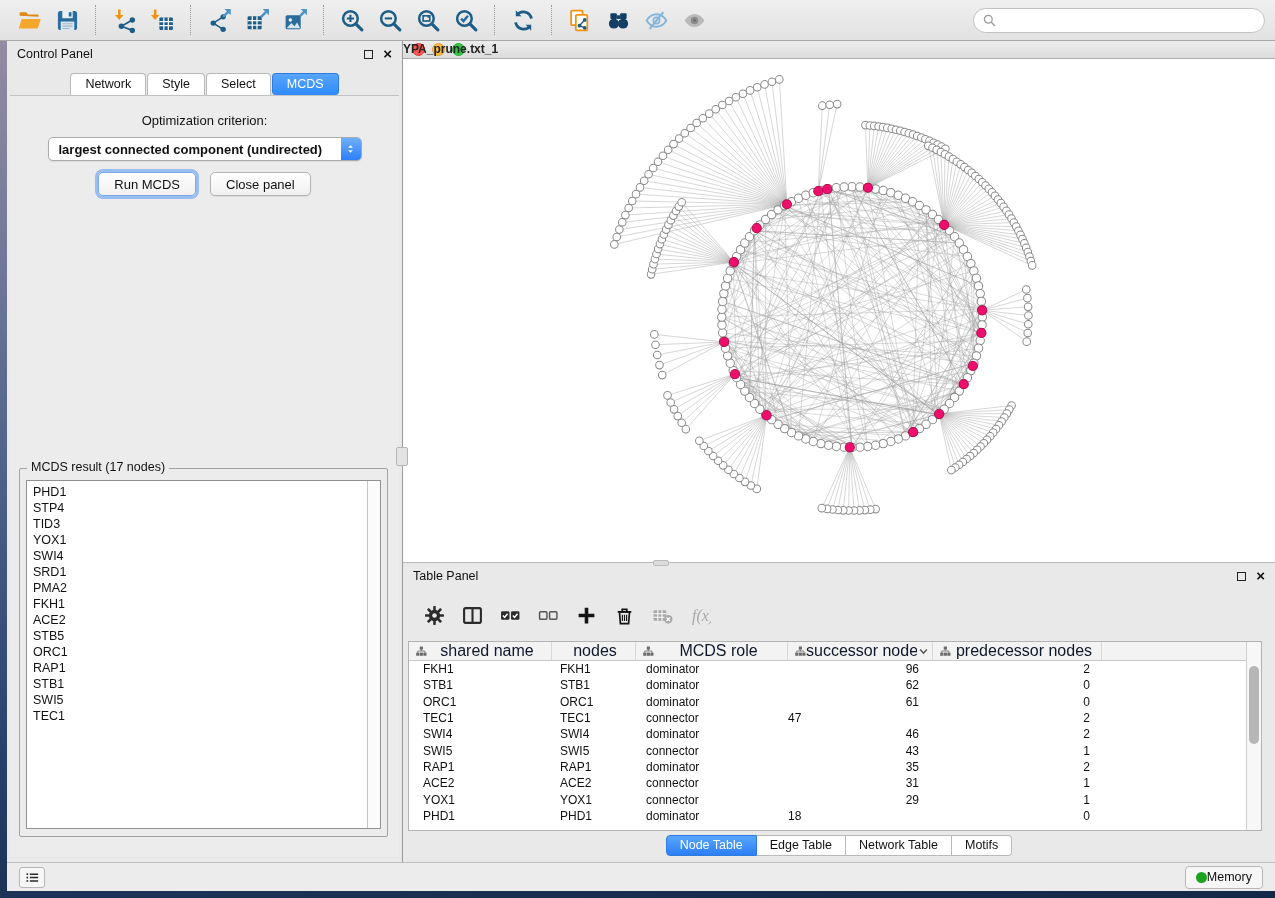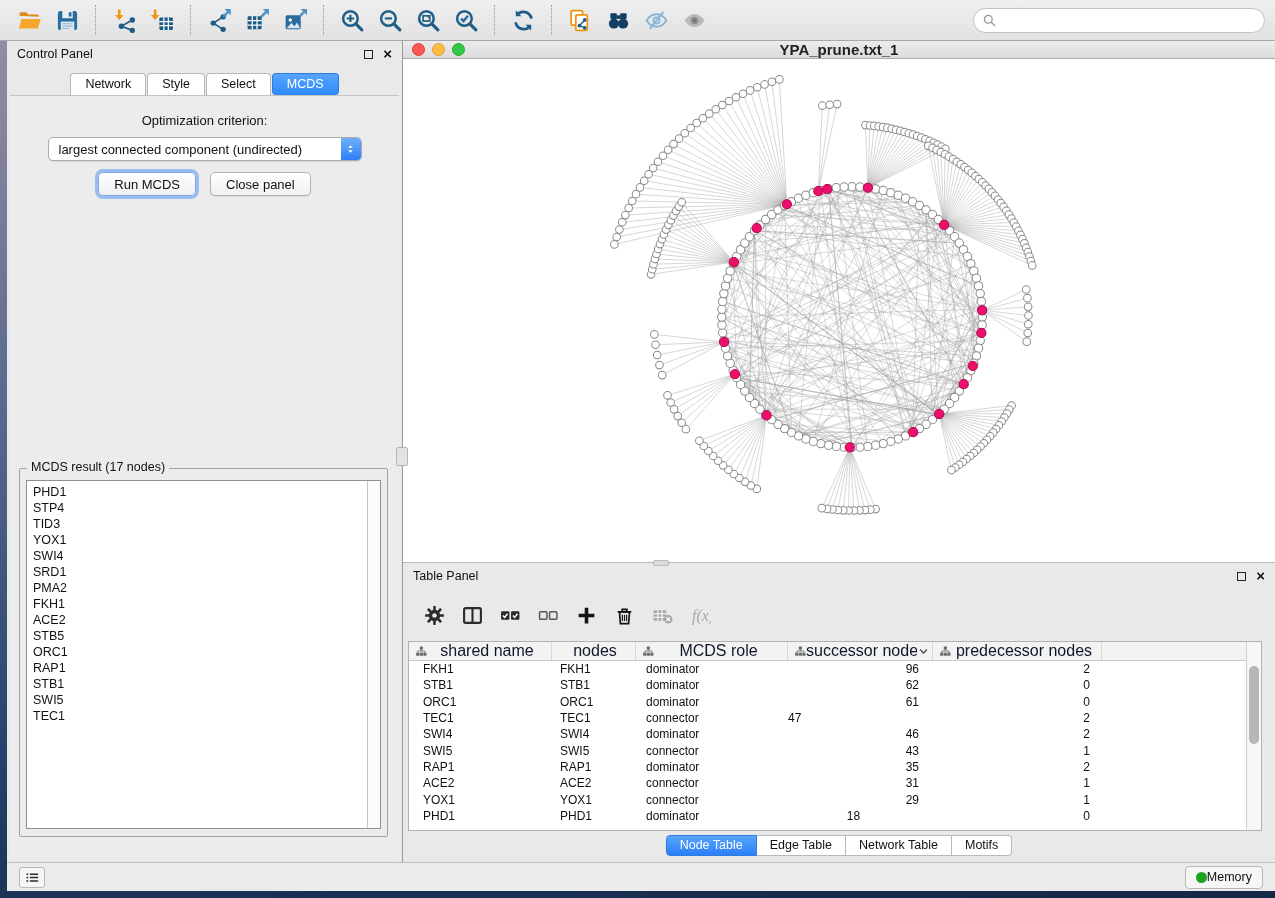--- a/index.html
+++ b/index.html
@@ -45,20 +45,21 @@
   .cp-tab.active {
     background:linear-gradient(#57a5fd,#2e8afc); color:#fff; border-color:#2e7ddd; border-radius:4px;
     padding-bottom:4px;
   }
   .cp-content { position:absolute; left:3px; right:3px; top:54px; bottom:5px; background:#ececec; border-top:1px solid #c3c3c3; }
   .opt-label { text-align:center; margin-top:17px; font-size:13px; color:#111; }
   .selectbox {
     margin:9px auto 0; width:314px; height:24px; background:#fff;
     border:1px solid #ababab; border-radius:5px; display:flex; align-items:center;
     box-shadow:0 1px 1px rgba(0,0,0,.08);
+    font-weight:bold;
   }
   .selectbox .sel-text { flex:1; padding:0 10px; font-size:13px; color:#111; white-space:nowrap; overflow:hidden; }
   .selectbox .stepper {
     width:20px; align-self:stretch; background:linear-gradient(#6fb0fc,#2d7ef8);
     border-radius:0 4px 4px 0; display:flex; align-items:center; justify-content:center;
   }
   .btn-row { display:flex; justify-content:center; gap:14px; margin-top:11px; }
   .aqua-btn {
     height:24px; padding:0 15px; background:linear-gradient(#ffffff,#f0f0f0);
     border:1px solid #b3b3b3; border-radius:5px; font-size:13px; color:#111;
@@ -90,21 +91,21 @@
   
   .netwin { height:522px; display:flex; flex-direction:column; border-bottom:1px solid #b9b9b9; }
   .net-titlebar {
     height:22px; background:linear-gradient(#ececec,#dcdcdc); border-bottom:1px solid #ababab;
     display:flex; align-items:center; padding:0 9px; position:relative;
   }
   .tl { width:13px; height:13px; border-radius:50%; margin-right:7px; }
   .tl.red { background:#fc5753; border:1px solid #df3e37; }
   .tl.yellow { background:#fdbc40; border:1px solid #de9f34; }
   .tl.green { background:#33c748; border:1px solid #27aa35; }
-  .net-title { position:absolute; left:0; right:0; text-align:center; font-size:15px; font-weight:700; color:#222; }
+  .net-title { position:absolute; left:0; right:0; text-align:left; font-size:12px; font-weight:700; color:#222; }
   .net-canvas { flex:1; background:#fff; position:relative; }
   .hsplit-handle {
     position:absolute; left:250px; bottom:-4px; width:16px; height:6px;
     background:#dcdcdc; border:1px solid #bbb; border-radius:2px; z-index:5;
   }
 
   
   .tpanel { flex:1; background:#e9e9e9; position:relative; }
   .tp-toolbar { height:46px; display:flex; align-items:center; gap:8px; padding:0 16px; margin-top:3px; }
   .tp-btn { width:30px; height:30px; display:flex; align-items:center; justify-content:center; border-radius:3px; }
@@ -1277,21 +1278,21 @@
                 <div class="td" style="width: 143px; text-align: left; padding-left: 14px;">YOX1</div>
                 <div class="td" style="width: 84px; text-align: left; padding-left: 8px;">YOX1</div>
                 <div class="td" style="width: 152px; text-align: left; padding-left: 10px;">connector</div>
                 <div class="td" style="width: 145px; text-align: right; padding-right: 14px;">29</div>
                 <div class="td" style="width: 169px; text-align: right; padding-right: 12px;">1</div>
               </div>
               <div class="trow">
                 <div class="td" style="width: 143px; text-align: left; padding-left: 14px;">PHD1</div>
                 <div class="td" style="width: 84px; text-align: left; padding-left: 8px;">PHD1</div>
                 <div class="td" style="width: 152px; text-align: left; padding-left: 10px;">dominator</div>
-                <div class="td" style="width: 145px; text-align: center; padding-right: 14px;">18</div>
+                <div class="td" style="width: 145px; text-align: left; padding-right: 14px;">18</div>
                 <div class="td" style="width: 169px; text-align: right; padding-right: 12px;">0</div>
               </div>
             </div>
         </div>
         <div class="vscroll">
           <div class="thumb"></div>
         </div>
       </div>
       <div class="tp-tabs">
         <div class="seg" id="tp-tabs-seg">

